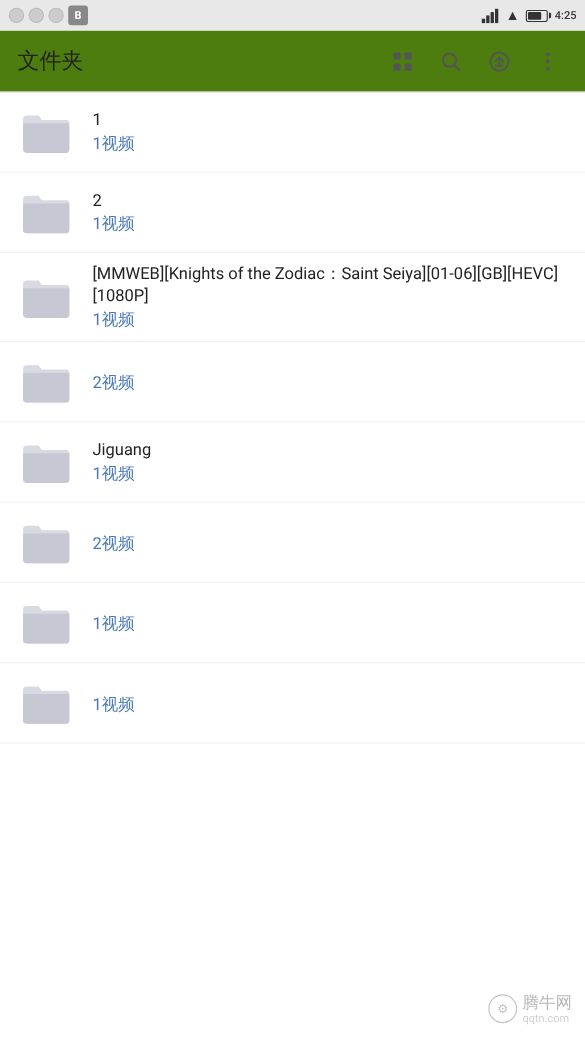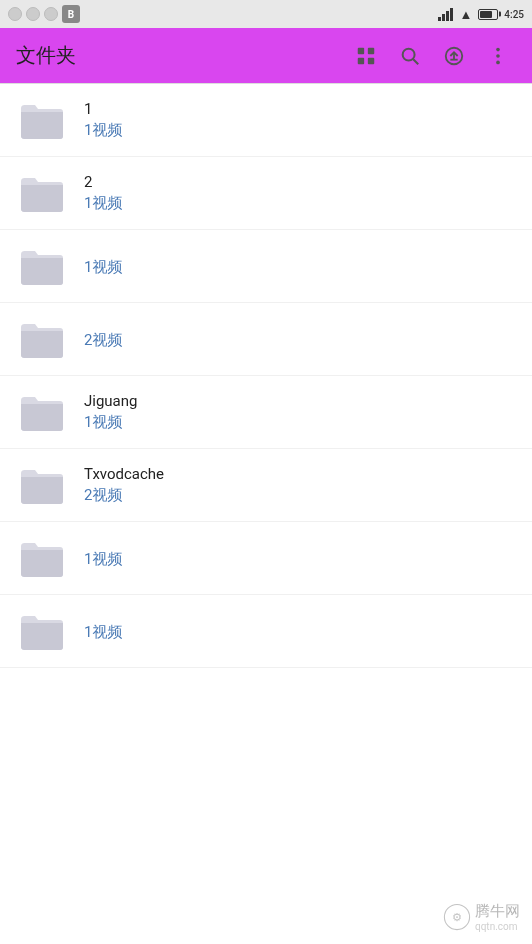--- a/index.html
+++ b/index.html
@@ -94,21 +94,21 @@
       height: 100%;
       width: 75%;
       background: #333;
       border-radius: 1px;
     }
 
     
     .app-bar {
       width: 100%;
       height: 56px;
-      background: #d946ef;
+      background: #4d7c0f;
       display: flex;
       align-items: center;
       justify-content: space-between;
       padding: 0 16px;
       border-bottom: 1px solid #ddd;
       gap: 36px;
     }
     .app-bar-title {
       font-size: 20px;
       color: #222;
@@ -283,20 +283,21 @@
       </div>
     </div>
     <div class="folder-item">
       <div class="folder-icon">
       <svg width="46" height="40" viewBox="0 0 46 40" fill="none" xmlns="http://www.w3.org/2000/svg">
         <path d="M2 8 C2 6 3.5 5 5.5 5 L16 5 L19 9 L41 9 C43 9 44 10 44 12 L44 36 C44 38 43 39 41 39 L5.5 39 C3.5 39 2 38 2 36 Z" fill="#d9d9e3"></path>
         <path d="M2 12 L44 12 L44 36 C44 38 43 39 41 39 L5.5 39 C3.5 39 2 38 2 36 Z" fill="#c8c8d4"></path>
       </svg>
     </div>
       <div class="folder-info">
+        <div class="folder-name">[MMWEB][Knights of the Zodiac：Saint Seiya][01-06][GB][HEVC][1080P]</div>
         <div class="folder-count">1视频</div>
       </div>
     </div>
     <div class="folder-item">
       <div class="folder-icon">
       <svg width="46" height="40" viewBox="0 0 46 40" fill="none" xmlns="http://www.w3.org/2000/svg">
         <path d="M2 8 C2 6 3.5 5 5.5 5 L16 5 L19 9 L41 9 C43 9 44 10 44 12 L44 36 C44 38 43 39 41 39 L5.5 39 C3.5 39 2 38 2 36 Z" fill="#d9d9e3"></path>
         <path d="M2 12 L44 12 L44 36 C44 38 43 39 41 39 L5.5 39 C3.5 39 2 38 2 36 Z" fill="#c8c8d4"></path>
       </svg>
     </div>
@@ -317,21 +318,20 @@
       </div>
     </div>
     <div class="folder-item">
       <div class="folder-icon">
       <svg width="46" height="40" viewBox="0 0 46 40" fill="none" xmlns="http://www.w3.org/2000/svg">
         <path d="M2 8 C2 6 3.5 5 5.5 5 L16 5 L19 9 L41 9 C43 9 44 10 44 12 L44 36 C44 38 43 39 41 39 L5.5 39 C3.5 39 2 38 2 36 Z" fill="#d9d9e3"></path>
         <path d="M2 12 L44 12 L44 36 C44 38 43 39 41 39 L5.5 39 C3.5 39 2 38 2 36 Z" fill="#c8c8d4"></path>
       </svg>
     </div>
       <div class="folder-info">
-        <div class="folder-name">Txvodcache</div>
         <div class="folder-count">2视频</div>
       </div>
     </div>
     <div class="folder-item">
       <div class="folder-icon">
       <svg width="46" height="40" viewBox="0 0 46 40" fill="none" xmlns="http://www.w3.org/2000/svg">
         <path d="M2 8 C2 6 3.5 5 5.5 5 L16 5 L19 9 L41 9 C43 9 44 10 44 12 L44 36 C44 38 43 39 41 39 L5.5 39 C3.5 39 2 38 2 36 Z" fill="#d9d9e3"></path>
         <path d="M2 12 L44 12 L44 36 C44 38 43 39 41 39 L5.5 39 C3.5 39 2 38 2 36 Z" fill="#c8c8d4"></path>
       </svg>
     </div>

